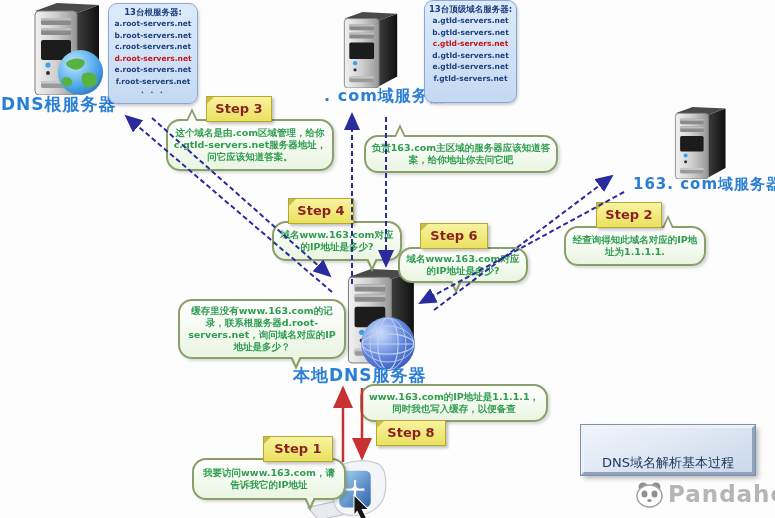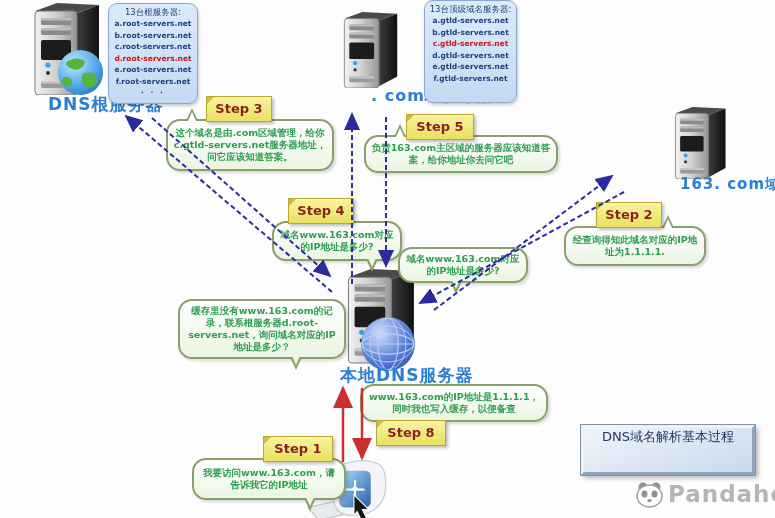--- a/index.html
+++ b/index.html
@@ -1,22 +1,22 @@
 <!DOCTYPE html>
 <html><head>
 <meta charset="utf-8">
 <style>
   html,body{margin:0;padding:0;background:#fff;}
   .canvas{position:relative;width:775px;height:518px;background:#fdfdfd;overflow:hidden;
           font-family:"DejaVu Sans","Liberation Sans",sans-serif;}
-  .srv-label{position:absolute;z-index:15;font-weight:bold;color:#2a7fd4;letter-spacing:1px;white-space:nowrap;margin-left:47px;}
+  .srv-label{position:absolute;z-index:15;font-weight:bold;color:#2a7fd4;letter-spacing:1px;white-space:nowrap;}
   .note{position:absolute;z-index:20;background:linear-gradient(180deg,#dcebfb,#c4d9f2);
         border:1px solid #8aa8cf;border-radius:9px;padding:3px 2px;box-shadow:1px 2px 3px rgba(0,0,0,.2);
         color:#1d3f7c;text-align:center;}
-  .note-title{font-size:8.5px;font-weight:normal;line-height:11px;}
+  .note-title{font-size:8.5px;font-weight:bold;line-height:11px;}
   .note-item{font-size:7.5px;font-weight:bold;line-height:11.5px;white-space:nowrap;}
   .note-item.hl{color:#cc1111;}
   .note-item.dots{letter-spacing:2px;}
   .sticky{position:absolute;z-index:32;height:24px;line-height:24px;text-align:center;
           background:linear-gradient(180deg,#f8f3a0,#e9e15e);border:1px solid #b8a830;
           font-size:13px;font-weight:bold;color:#8b1f1f;box-shadow:2px 2px 3px rgba(0,0,0,.25);}
   .sticky::before{content:"";position:absolute;left:0;top:0;width:0;height:0;border-style:solid;
           border-width:7px 7px 0 0;border-color:#c9bd4a transparent transparent transparent;}
   .bubble{position:absolute;z-index:30;background:linear-gradient(180deg,#ffffff,#eaf5e2);
           border:2px solid #8aa06a;border-radius:14px;display:flex;align-items:center;justify-content:center;
@@ -25,21 +25,21 @@
   .tail{position:absolute;width:0;height:0;border-style:solid;}
   .tail-down{border-width:13px 6px 0 6px;border-color:#8aa06a transparent transparent transparent;}
   .tail-down::after{content:"";position:absolute;left:-4px;top:-14px;width:0;height:0;border-style:solid;
           border-width:9px 4px 0 4px;border-color:#eef6e6 transparent transparent transparent;}
   .tail-up{border-width:0 6px 13px 6px;border-color:transparent transparent #8aa06a transparent;}
   .tail-up::after{content:"";position:absolute;left:-4px;top:4px;width:0;height:0;border-style:solid;
           border-width:0 4px 9px 4px;border-color:transparent transparent #ffffff transparent;}
   .title-box{position:absolute;left:581px;top:425px;width:168px;height:44px;z-index:20;
           background:linear-gradient(160deg,#f0f5fb,#c9d8eb);
           border:3px solid;border-color:#eef3f9 #8fa3bd #8fa3bd #eef3f9;outline:1px solid #7e92ac;
-          box-shadow:3px 3px 5px rgba(0,0,0,.3);display:flex;align-items:flex-start;justify-content:center;
+          box-shadow:3px 3px 5px rgba(0,0,0,.3);display:flex;align-items:flex-end;justify-content:center;
           color:#22365e;font-size:13px;}
   .watermark{position:absolute;left:634px;top:480px;z-index:20;display:flex;align-items:center;gap:3px;}
   .watermark .wm-text{color:#b5b5b5;font-size:23px;font-weight:bold;letter-spacing:1px;}
   .arrows{position:absolute;left:0;top:0;z-index:40;pointer-events:none;}
   svg.icon{position:absolute;z-index:10;}
 </style>
 </head>
 <body>
 
 <div class="canvas">
@@ -166,21 +166,21 @@
     </svg>
   <div class="srv-label" style="left:293px;top:364px;font-size:17px">本地DNS服务器</div>
 
   <svg class="icon" style="left:305px;top:455px" width="100" height="66" viewBox="0 0 90 63">
       <use href="#client"></use>
     </svg>
 
   <div class="sticky" style="left:263px;top:436px;width:68px">Step 1</div>
   <div class="sticky" style="left:206px;top:96px;width:64px">Step 3</div>
   <div class="sticky" style="left:288px;top:198px;width:64px">Step 4</div>
-  <div class="sticky" style="left:406px;top:114px;width:66px">Step 5</div>
+  <div class="sticky" style="left:420px;top:223px;width:66px">Step 6</div>
   <div class="sticky" style="left:596px;top:202px;width:64px">Step 2</div>
   <div class="sticky" style="left:376px;top:420px;width:68px">Step 8</div>
 
   <div class="bubble" style="left:192px;top:458px;width:154px;height:42px">
     <span>我要访问www.163.com，请告诉我它的IP地址</span>
     <span class="tail tail-down" style="right:28px;bottom:-13px"></span>
   </div>
   <div class="bubble" style="left:178px;top:299px;width:168px;height:60px">
     <span>缓存里没有www.163.com的记录，联系根服务器d.root-servers.net，询问域名对应的IP地址是多少？</span>
     <span class="tail tail-down" style="right:42px;bottom:-13px"></span>

